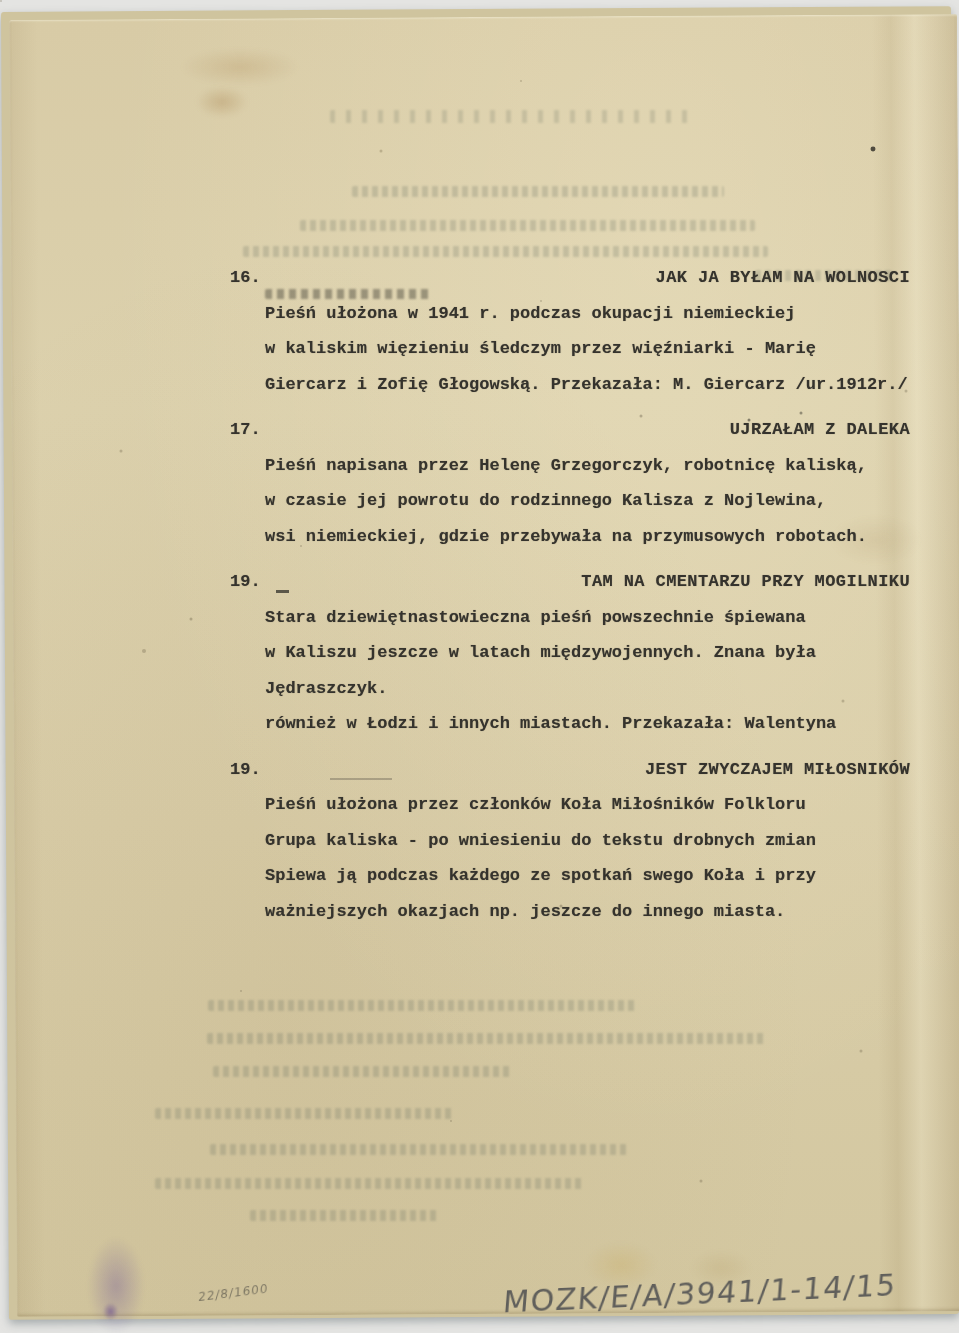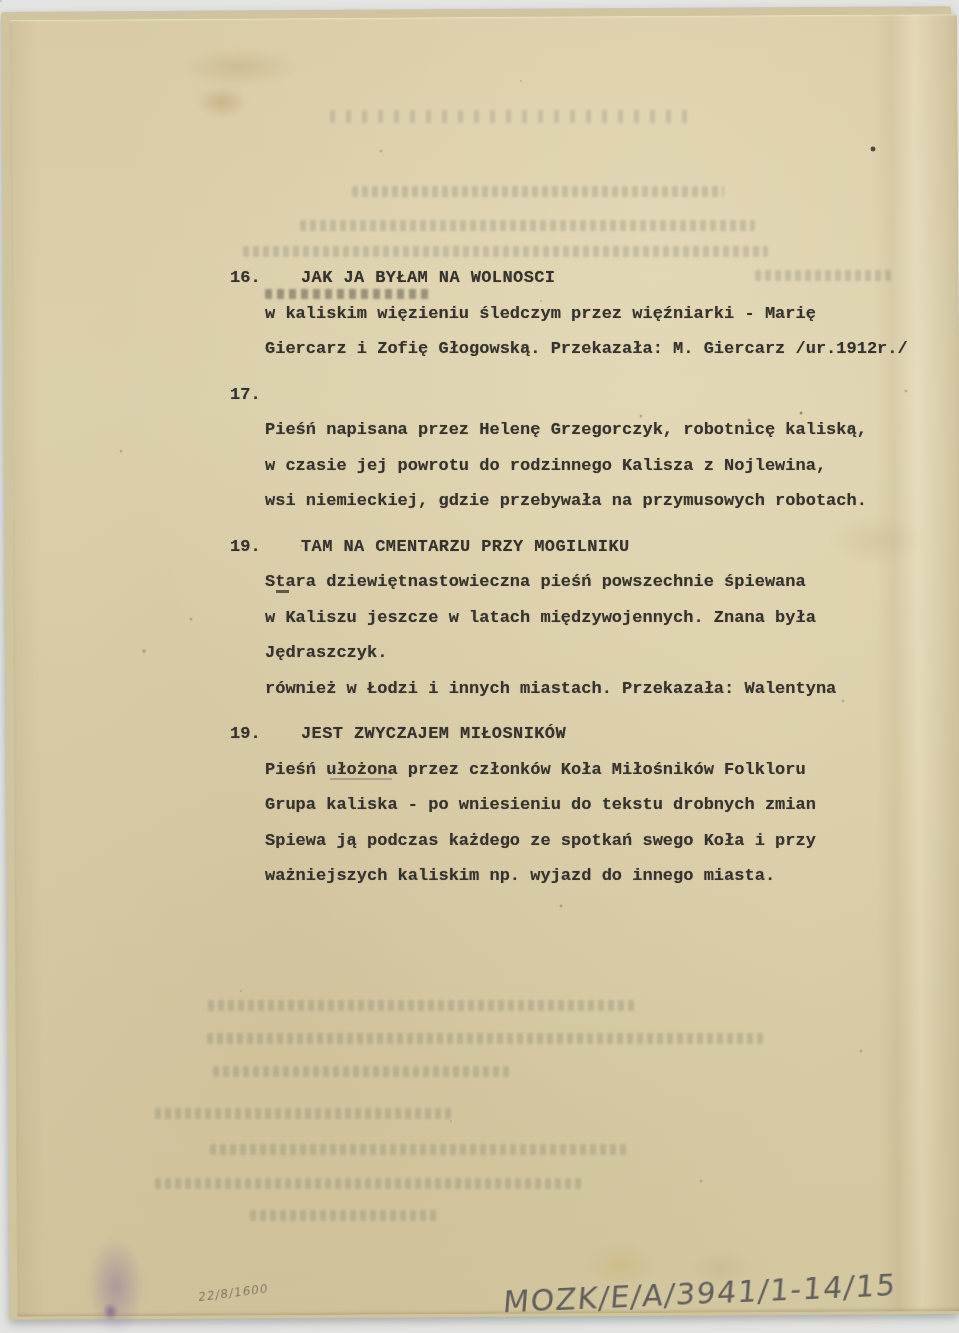--- a/index.html
+++ b/index.html
@@ -28,21 +28,21 @@
   }
   
   .typed{
     position:absolute;left:230px;top:260px;width:680px;
     font-family:"Liberation Mono","DejaVu Sans Mono",monospace;
     font-weight:bold;font-size:17px;line-height:35.5px;
     color:#35332d;
     text-shadow:0 0 1px rgba(53,51,45,.45);
   }
   .entry{margin-bottom:10px;}
-  .entry-heading{display:flex;}
+  .entry-heading{display:flex;justify-content:space-between;}
   .entry-num{width:35px;flex:none;}
   .entry-title{letter-spacing:.4px;margin-left:36px;}
   .entry-line{padding-left:35px;white-space:nowrap;}
   
   .inventory{
     position:absolute;left:503px;top:1276px;
     font-family:"DejaVu Sans",sans-serif;font-size:30px;
     color:#605f5b;letter-spacing:1.5px;
     transform:rotate(-2.5deg) skewX(-7deg);
     filter:blur(.3px);white-space:nowrap;
@@ -126,27 +126,29 @@
 <div class="mark" style="left:276px;top:590px;width:13px;height:3px;background:rgba(50,48,42,.75);"></div>
 <div class="mark" style="left:330px;top:778px;width:62px;height:2px;background:rgba(50,48,42,.28);"></div>
 
 <div class="typed">
 
   <div class="entry">
     <div class="entry-heading">
       <span class="entry-num">16.</span>
       <span class="entry-title">JAK JA BYŁAM NA WOLNOSCI</span>
     </div>
+    <div class="entry-line">Pieśń ułożona w 1941 r. podczas okupacji niemieckiej</div>
     <div class="entry-line">w kaliskim więzieniu śledczym przez więźniarki - Marię</div>
     <div class="entry-line">Giercarz i Zofię Głogowską. Przekazała: M. Giercarz /ur.1912r./</div>
   </div>
 
   <div class="entry">
     <div class="entry-heading">
       <span class="entry-num">17.</span>
+      <span class="entry-title">UJRZAŁAM Z DALEKA</span>
     </div>
     <div class="entry-line">Pieśń napisana przez Helenę Grzegorczyk, robotnicę kaliską,</div>
     <div class="entry-line">w czasie jej powrotu do rodzinnego Kalisza z Nojlewina,</div>
     <div class="entry-line">wsi niemieckiej, gdzie przebywała na przymusowych robotach.</div>
   </div>
 
   <div class="entry">
     <div class="entry-heading">
       <span class="entry-num">19.</span>
       <span class="entry-title">TAM NA CMENTARZU PRZY MOGILNIKU</span>
@@ -158,19 +160,19 @@
   </div>
 
   <div class="entry">
     <div class="entry-heading">
       <span class="entry-num">19.</span>
       <span class="entry-title">JEST ZWYCZAJEM MIŁOSNIKÓW</span>
     </div>
     <div class="entry-line">Pieśń ułożona przez członków Koła Miłośników Folkloru</div>
     <div class="entry-line">Grupa kaliska - po wniesieniu do tekstu drobnych zmian</div>
     <div class="entry-line">Spiewa ją podczas każdego ze spotkań swego Koła i przy</div>
-    <div class="entry-line">ważniejszych kaliskim np. wyjazd do innego miasta.</div>
+    <div class="entry-line">ważniejszych okazjach np. jeszcze do innego miasta.</div>
   </div>
 
 </div>
 
 <div class="inventory">MOZK/E/A/3941/1-14/15</div>
 <div class="pencil-note">22/8/1600</div>
 
 </body></html>

